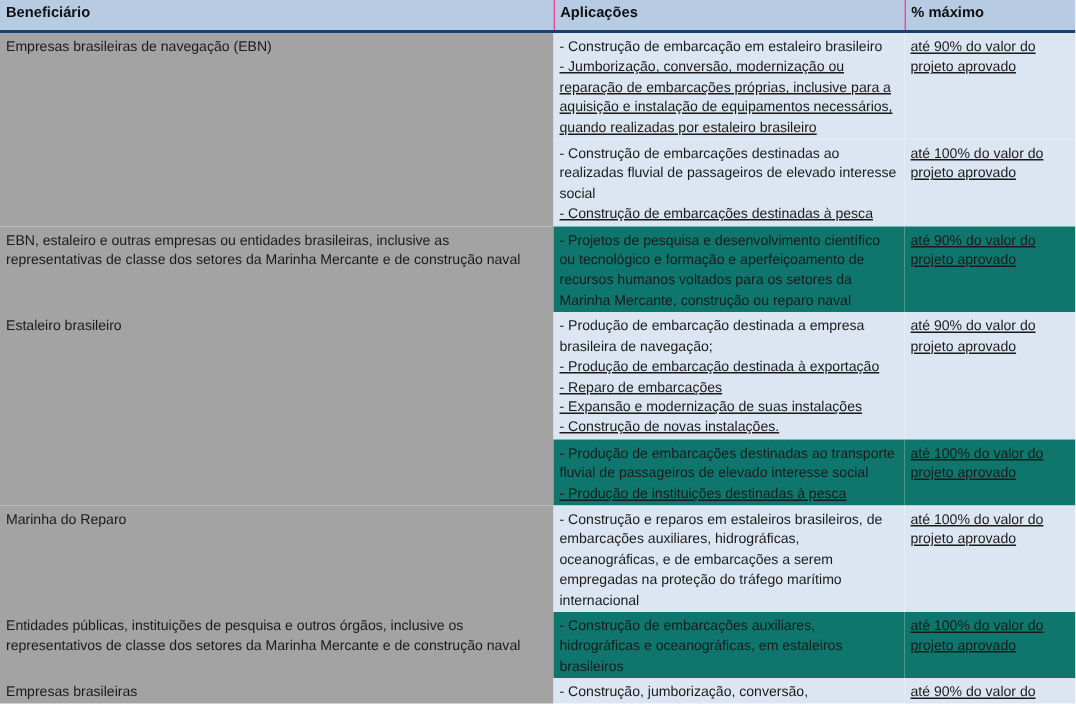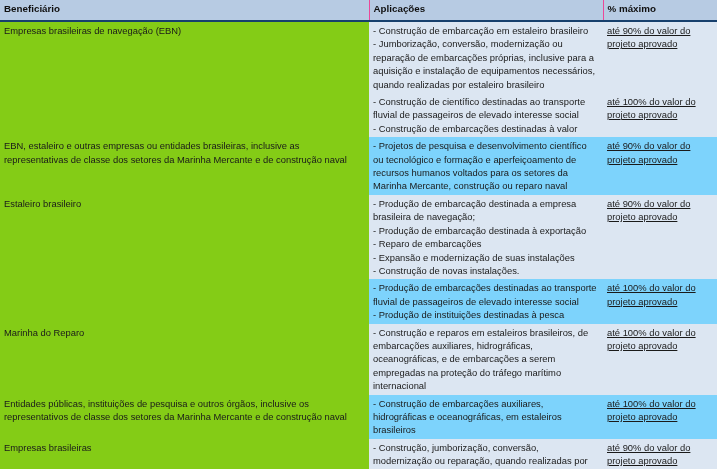--- a/index.html
+++ b/index.html
@@ -41,36 +41,36 @@
     height: 16px;
     padding-top: 2px;
     padding-bottom: 2px;
     border-bottom: 2px solid #17406d;
     color: #101010;
   }
   .hdr th.sep-l { border-left: 1px solid #ec4899; }
 
   
   .benef {
-    background: #84cc16;
+    background: #a3a3a3;
     color: #ffffff;
     border-right: 1px solid #ffffff;
     border-bottom: 1px solid #ffffff;
   }
   .shade-light { background: #dce6f2; }
-  .shade-mid   { background: #7dd3fc; }
+  .shade-mid   { background: #0f766e; }
   .cell-sep-top { border-top: 1px solid #ffffff; }
   .cell {
     border-right: 1px solid #ffffff;
     border-bottom: 1px solid #ffffff;
   }
   .pct { border-bottom: 1px solid #ffffff; text-decoration: underline; }
 
   .line { display: block; }
-  .line + .line { margin-top: 0px; }
+  .line + .line { margin-top: 0px; text-decoration: underline; }
 </style>
 </head>
 <body>
 
 <table class="table">
   <colgroup>
     <col class="c-benef">
     <col class="c-aplic">
     <col class="c-pct">
   </colgroup>
@@ -85,22 +85,22 @@
       <tr>
         <td class="benef" rowspan="2">Empresas brasileiras de navegação (EBN)</td>
         <td class="cell shade-light">
           <span class="line">- Construção de embarcação em estaleiro brasileiro</span>
           <span class="line">- Jumborização, conversão, modernização ou reparação de embarcações próprias, inclusive para a aquisição e instalação de equipamentos necessários, quando realizadas por estaleiro brasileiro</span>
         </td>
         <td class="pct shade-light">até 90% do valor do projeto aprovado</td>
       </tr>
       <tr>
         <td class="cell shade-light cell-sep-top">
-          <span class="line">- Construção de científico destinadas ao transporte fluvial de passageiros de elevado interesse social</span>
-          <span class="line">- Construção de embarcações destinadas à valor</span>
+          <span class="line">- Construção de embarcações destinadas ao realizadas fluvial de passageiros de elevado interesse social</span>
+          <span class="line">- Construção de embarcações destinadas à pesca</span>
         </td>
         <td class="pct shade-light cell-sep-top">até 100% do valor do projeto aprovado</td>
       </tr>
       <tr>
         <td class="benef" rowspan="1">EBN, estaleiro e outras empresas ou entidades brasileiras, inclusive as representativas de classe dos setores da Marinha Mercante e de construção naval</td>
         <td class="cell shade-mid">
           <span class="line">- Projetos de pesquisa e desenvolvimento científico ou tecnológico e formação e aperfeiçoamento de recursos humanos voltados para os setores da Marinha Mercante, construção ou reparo naval</span>
         </td>
         <td class="pct shade-mid">até 90% do valor do projeto aprovado</td>
       </tr>

